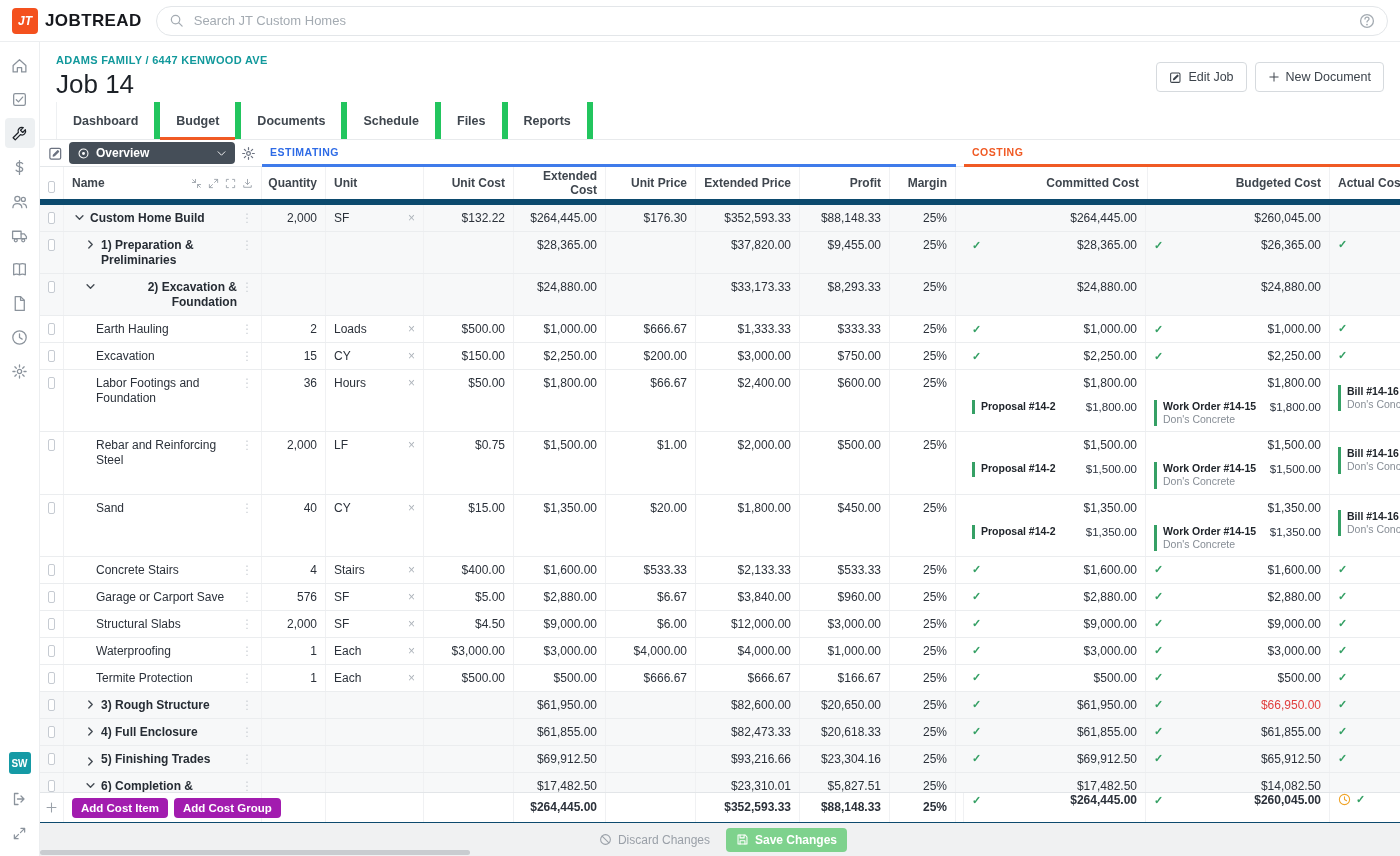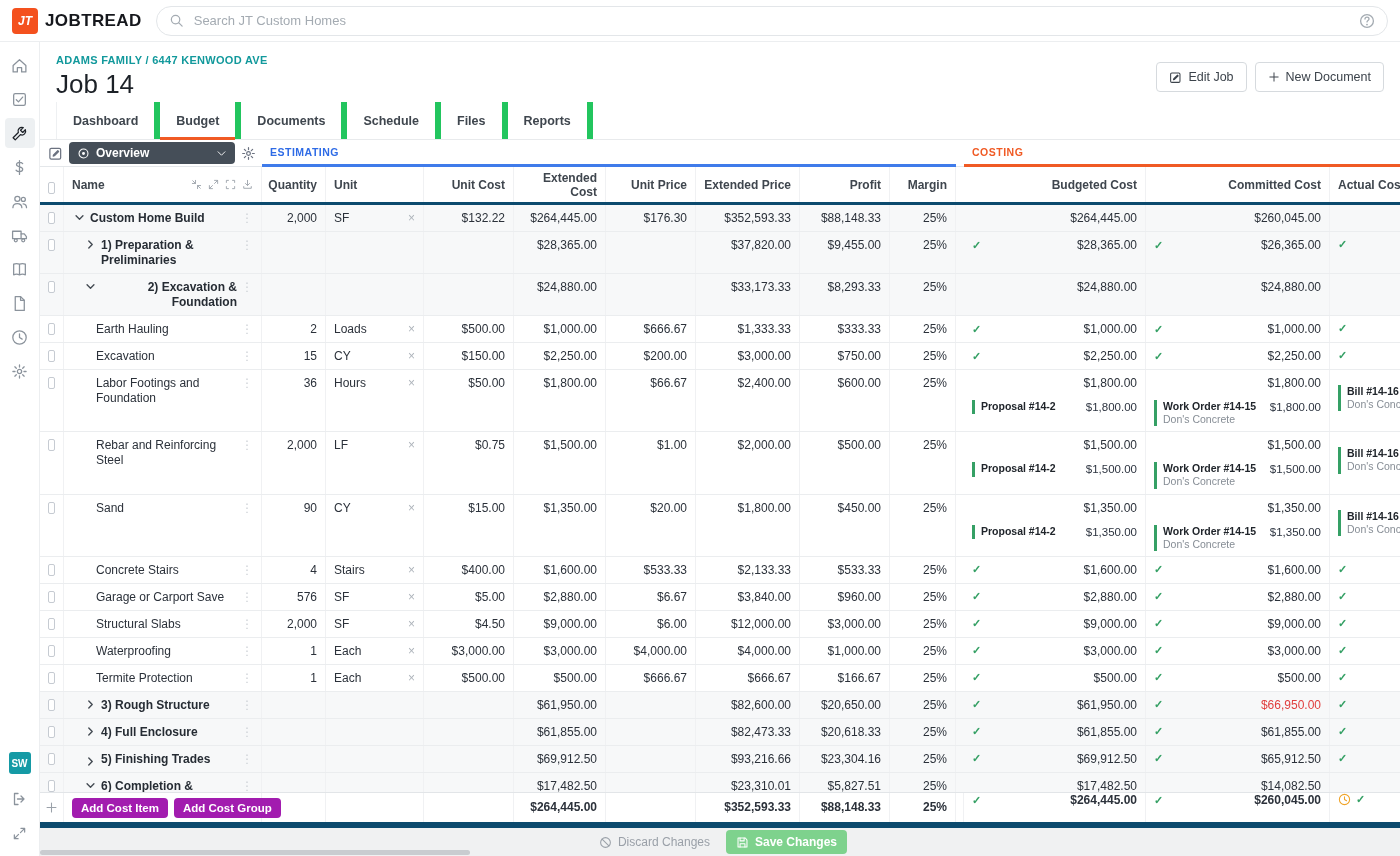--- a/index.html
+++ b/index.html
@@ -64,21 +64,21 @@
     padding:0 6px 0 8px; border-bottom:1px solid #e4e7ea; color:#6b7280; }
   .view-select { flex:1; background:#454e58; color:#fff; border-radius:4px; height:22px;
     display:flex; align-items:center; gap:6px; padding:0 8px; font-size:12px; font-weight:600; cursor:pointer; }
   .view-select .vs-car { margin-left:auto; }
   .band-est { width:694px; flex:0 0 694px; border-bottom:3px solid #3f7bea; color:#2e6be6;
     font-size:10.5px; font-weight:700; letter-spacing:.5px; display:flex; align-items:center; padding-left:8px; }
   .band-sp { width:8px; flex:0 0 8px; border-bottom:1px solid #e4e7ea; }
   .band-cost { flex:1; border-bottom:3px solid #f05a24; color:#f05a24; font-size:10.5px; font-weight:700;
     letter-spacing:.5px; display:flex; align-items:center; padding-left:8px; }
 
-  .colhead { display:flex; flex:0 0 38px; border-bottom:3px solid #0c4a6e; background:#fff; }
+  .colhead { display:flex; flex:0 0 38px; border-bottom:6px solid #0c4a6e; background:#fff; }
   .hcell { padding:0 8px; font-size:12px; font-weight:700; color:#3f464e;
     border-right:1px solid #f0f1f3; display:flex; align-items:center; }
   .hcell.num { justify-content:flex-end; text-align:right; }
   .hname { justify-content:space-between; }
   .hicons { display:flex; gap:6px; color:#9aa1a9; }
   .hicons span { display:flex; cursor:pointer; }
 
   .tbody { flex:1; overflow:hidden; }
   .trow { display:flex; border-bottom:1px solid #ebedef; background:#fff; min-height:27px; align-items:stretch; }
   .trow.group { background:#f7f8f9; }
@@ -110,21 +110,21 @@
   .sub-val { margin-left:auto; font-size:11.5px; color:#2d3440; padding-left:8px; }
 
   .tfoot { display:flex; flex:0 0 30px; border-top:1px solid #e2e5e8; background:#fff; align-items:center; }
   .tfoot .cell { border-right:1px solid #f0f1f3; align-self:stretch; align-items:center; padding-top:0; padding-bottom:0; }
   .foot-btns { gap:6px; }
   .dark-btn { background:#a21caf; color:#fff; font-size:11.5px; font-weight:600; border-radius:4px;
     padding:4px 9px; border:none; cursor:pointer; white-space:nowrap; }
   .plus { color:#9aa1a9; }
   .clock { color:#f0a429; display:flex; margin-right:5px; }
 
-  .actionbar { flex:0 0 34px; background:#f0f1f2; border-top:6px solid #0c4a6e; display:flex;
+  .actionbar { flex:0 0 34px; background:#f0f1f2; border-top:1px solid #0c4a6e; display:flex;
     align-items:center; justify-content:center; gap:10px; position:relative; }
   .discard-btn { background:none; border:none; color:#9aa0a8; font-size:12px; display:flex; gap:6px;
     align-items:center; cursor:pointer; }
   .save-btn { background:#7ed28d; border:none; color:#fff; font-size:12px; font-weight:600; border-radius:4px;
     height:24px; padding:0 10px; display:flex; gap:6px; align-items:center; cursor:pointer; }
   .scroll-thumb { position:absolute; left:0; bottom:1px; width:430px; height:5px; background:#c9ccd0; border-radius:3px; cursor:pointer; }
 
   .islot { display:flex; align-items:center; }
   .ib { cursor:pointer; }
 </style>
@@ -346,22 +346,22 @@
           </div>
           <div class="hcell w-qty num">Quantity</div>
           <div class="hcell w-unit">Unit</div>
           <div class="hcell w-ucost num">Unit Cost</div>
           <div class="hcell w-ecost num">Extended Cost</div>
           <div class="hcell w-uprice num">Unit Price</div>
           <div class="hcell w-eprice num">Extended Price</div>
           <div class="hcell w-profit num">Profit</div>
           <div class="hcell w-margin num">Margin</div>
           <div class="hcell w-sp cell sp"></div>
+          <div class="hcell w-comm num">Committed Cost</div>
           <div class="hcell w-budg num">Budgeted Cost</div>
-          <div class="hcell w-comm num">Committed Cost</div>
           <div class="hcell w-act">Actual Cost</div>
         </div>
 
         <div class="tbody" id="tbody">
             <div class="trow group">
               <div class="cell w-check c-center">
                 <span class="cb"></span>
               </div>
               <div class="cell w-name c-name" style="padding-left: 10px;">
                 <span class="caret">
@@ -653,21 +653,21 @@
               </div>
             </div>
             <div class="trow">
               <div class="cell w-check c-center">
                 <span class="cb"></span>
               </div>
               <div class="cell w-name c-name" style="padding-left: 32px;">
                 <span class="nm">Sand</span>
                 <span class="drag">⋮</span>
               </div>
-              <div class="cell w-qty num">90</div>
+              <div class="cell w-qty num">40</div>
               <div class="cell w-unit">
                 <span class="unit-t">CY</span>
                 <span class="unit-x">×</span>
               </div>
               <div class="cell w-ucost num">$15.00</div>
               <div class="cell w-ecost num">$1,350.00</div>
               <div class="cell w-uprice num">$20.00</div>
               <div class="cell w-eprice num">$1,800.00</div>
               <div class="cell w-profit num">$450.00</div>
               <div class="cell w-margin num">25%</div>

